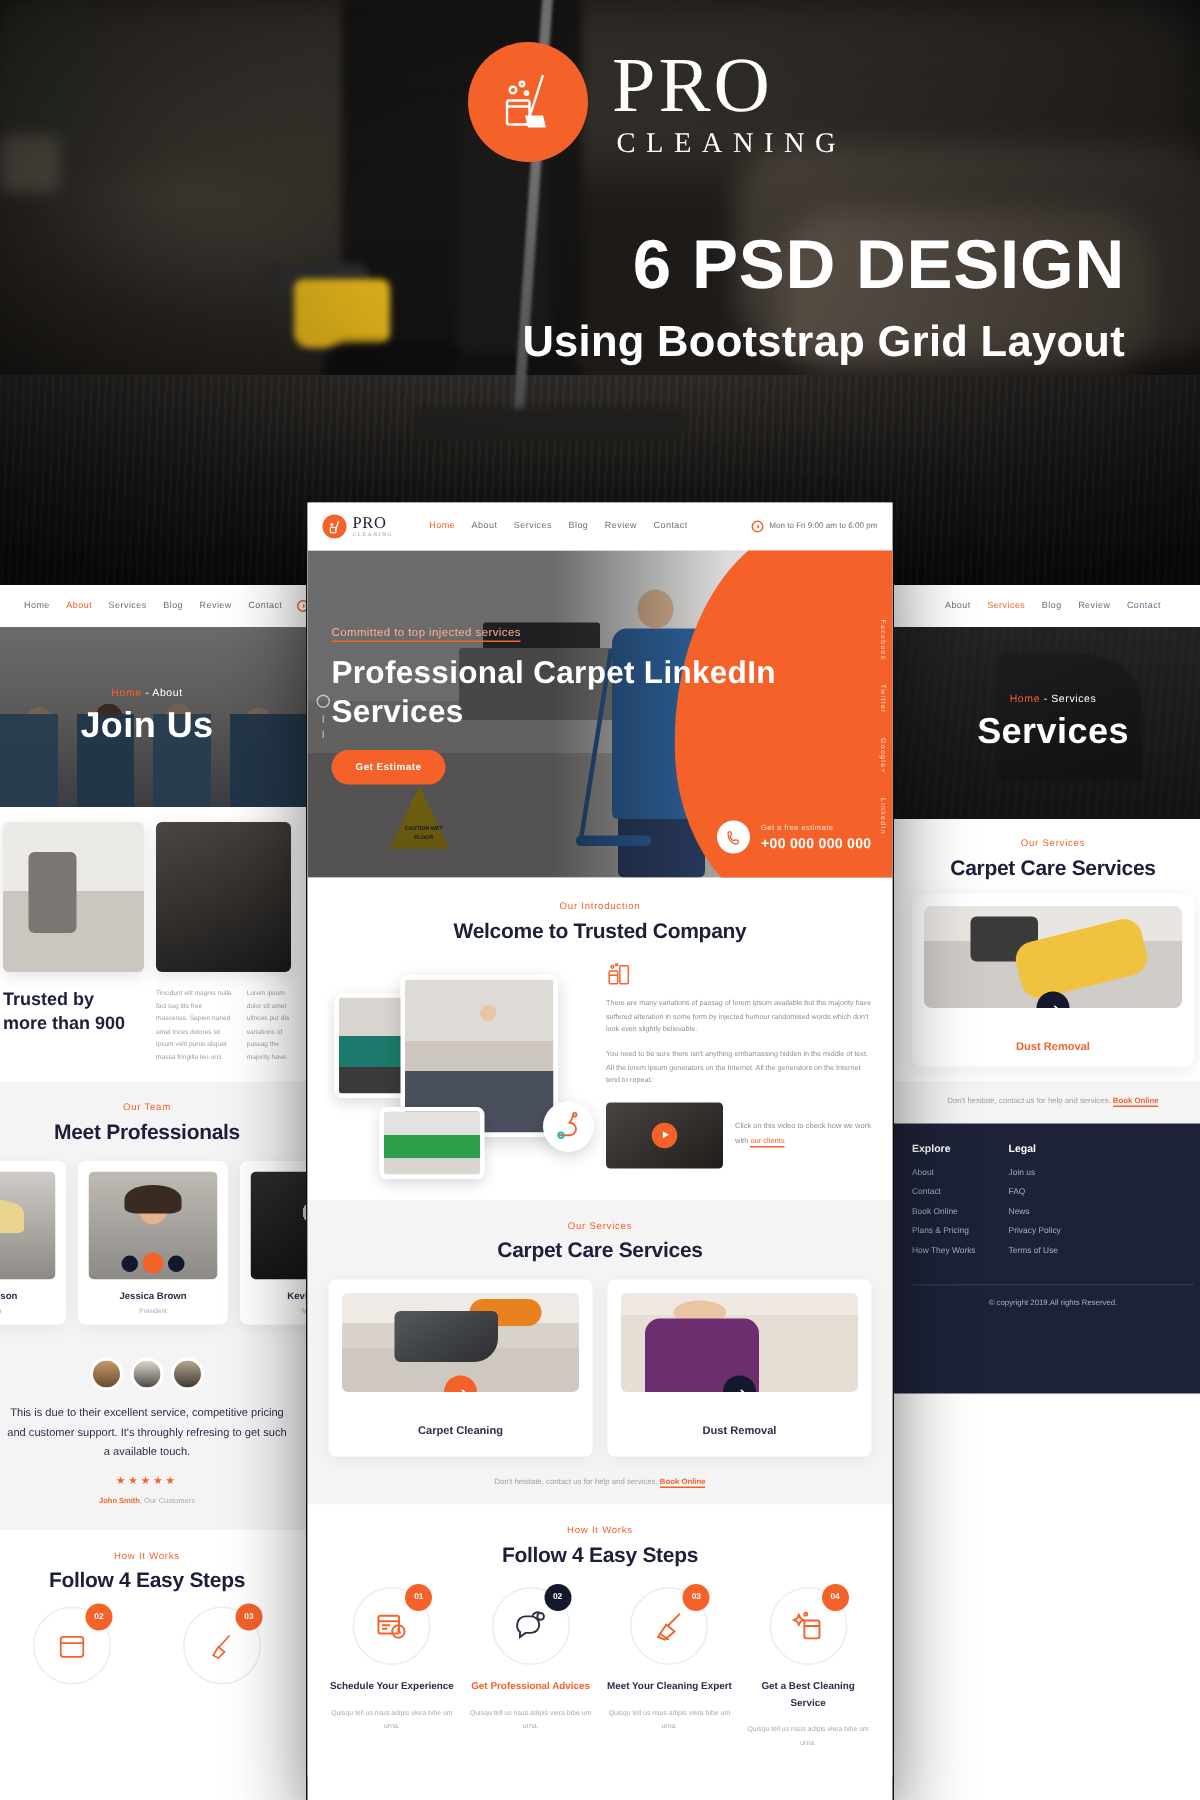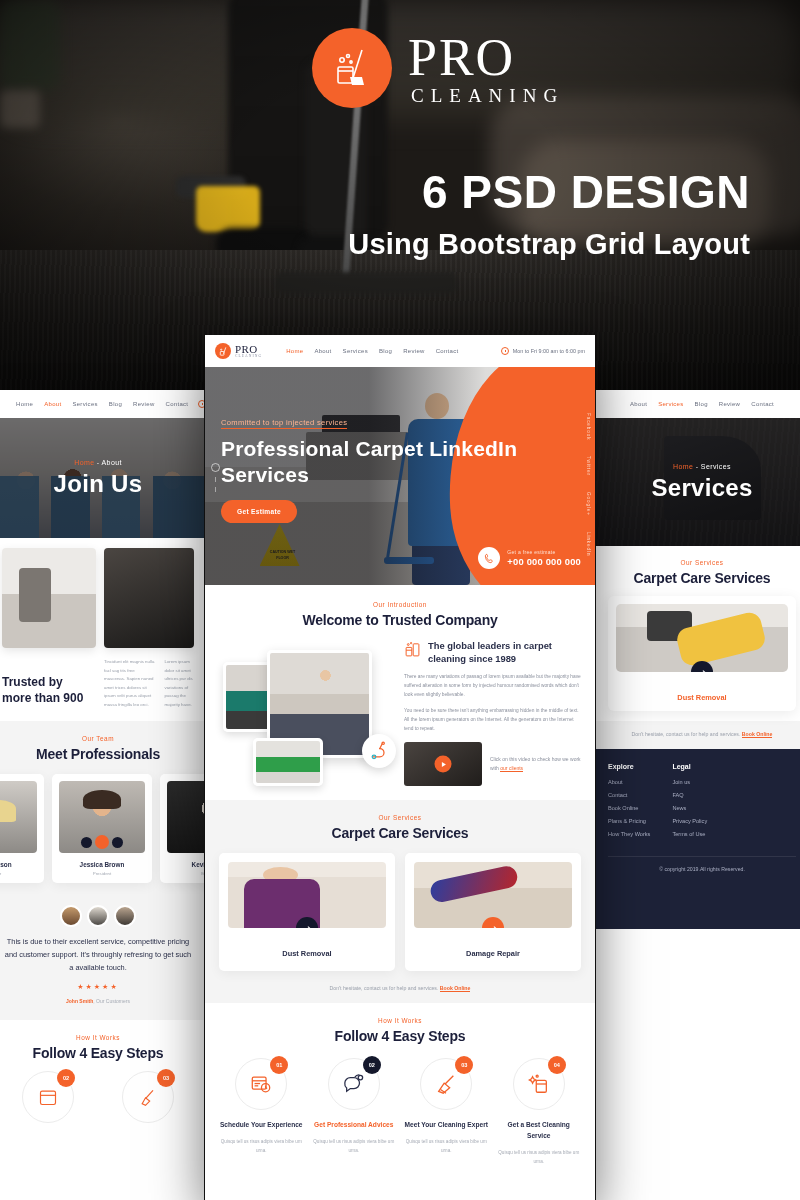--- a/index.html
+++ b/index.html
@@ -82,21 +82,21 @@
   }
   .logo-word { color:#fff; line-height:1; }
   .logo-word .pro {
     font-family:"Liberation Serif", serif; font-size:52px; letter-spacing:2px; font-weight:400;
   }
   .logo-word .cleaning {
     font-family:"Liberation Serif", serif; font-size:19px; letter-spacing:7px; margin-top:2px; padding-left:3px;
   }
 
   
-  #promo-text { position:absolute; right:50px; top:168px; text-align:right; z-index:40; }
+  #promo-text { position:absolute; right:50px; top:152px; text-align:right; z-index:40; }
   #promo-text .h1 {
     color:#fff; font-size:46px; font-weight:bold; letter-spacing:.5px; line-height:1.05;
   }
   #promo-text .h2 {
     color:#fff; font-size:29px; font-weight:bold; margin-top:12px; letter-spacing:.2px;text-align:center;
   }
 
   
   .mock {
     position:absolute; background:#fff; overflow:hidden;
@@ -331,21 +331,21 @@
   .step .st.accent { color:#f4622a; }
   .step .sd { margin-top:7px; font-size:4.6px; color:#a6abb5; line-height:1.9; }
 
   
   #mock-left .lsec1 { padding:10px 10px 12px; background:#fff; }
   #mock-left .lphotos { display:flex; gap:8px; }
   #mock-left .lphotos .lp { height:100px; border-radius:4px; position:relative; overflow:hidden; box-shadow:0 3px 10px rgba(0,0,0,.1); }
   #mock-left .lphotos .lp1 { width:108px; }
   #mock-left .lphotos .lp2 { width:104px; }
   #mock-left .trusted { margin-top:10px; display:flex; gap:10px; }
-  #mock-left .trusted .big { font-size:12px; font-weight:bold; color:#1c1f3a; line-height:1.35; width:92px; flex:none;margin-top:16px; }
+  #mock-left .trusted .big { font-size:12px; font-weight:bold; color:#1c1f3a; line-height:1.35; width:92px; flex:none; }
   #mock-left .trusted p { font-size:4.4px; color:#9aa0ab; line-height:1.95; }
   #mock-left .team { background:#f4f4f4; padding:14px 10px 16px; }
   #mock-left .tcards { display:flex; gap:8px; margin-top:12px; }
   #mock-left .tcard { width:100px; flex:none; background:#fff; border-radius:5px; padding:7px; box-shadow:0 3px 12px rgba(0,0,0,.06); }
   #mock-left .tcard .tim { height:72px; border-radius:4px; position:relative; overflow:hidden; }
   #mock-left .tcard .socs { position:absolute; left:50%; bottom:4px; transform:translateX(-50%); display:flex; gap:3px; align-items:center; }
   #mock-left .tcard .socs i { width:11px; height:11px; border-radius:50%; background:#14182c; display:block; }
   #mock-left .tcard .socs i.mid { width:14px; height:14px; background:#f4622a; }
   #mock-left .tcard .tn { text-align:center; font-size:6.4px; font-weight:bold; color:#2a2f4a; margin-top:8px; }
   #mock-left .tcard .tr { text-align:center; font-size:4.4px; color:#a6abb5; margin-top:3px; }
@@ -731,21 +731,20 @@
         <div class="h">
           <span class="ic">
             <svg width="17" height="17" viewBox="0 0 24 24" fill="none" stroke="#f4622a" stroke-width="1.4">
                 <rect x="3" y="9" width="8" height="12" rx="1"></rect>
                 <rect x="13" y="4" width="8" height="17" rx="1"></rect>
                 <line x1="3" y1="13" x2="11" y2="13"></line>
                 <circle cx="6" cy="5" r="1.3"></circle>
                 <circle cx="10" cy="3" r="1"></circle>
               </svg>
           </span>
-          <span class="t">The global leaders in carpet cleaning since 1989</span>
         </div>
         <p>There are many variations of passag of lorem ipsum available but the majority have suffered alteration in some form by injected humour randomised words which don't look even slightly believable.</p>
         <p>You need to be sure there isn't anything embarrassing hidden in the middle of text. All the lorem ipsum generators on the Internet. All the generators on the Internet tend to repeat.</p>
         <div class="vidrow">
           <div class="vid">
             <span class="play">
               <svg width="8" height="8" viewBox="0 0 10 10" fill="#fff">
                   <polygon points="3,2 8,5 3,8"></polygon>
                 </svg>
             </span>
@@ -758,41 +757,41 @@
       </div>
     </div>
   </div>
 
   <div id="cserv">
     <div class="sec-kicker">Our Services</div>
     <div class="sec-title">Carpet Care Services</div>
     <div class="cards">
       <div class="card">
         <div class="cimg">
+          <div class="ph ph-vac"></div>
+          <span class="cbadge">
+            <svg width="9" height="9" viewBox="0 0 12 12" stroke="#fff" stroke-width="1.4" fill="none">
+                <line x1="2" y1="6" x2="9" y2="6"></line>
+                <polyline points="6.5,3.5 9.5,6 6.5,8.5"></polyline>
+              </svg>
+          </span>
+        </div>
+        <div class="ctitle">Carpet Cleaning</div>
+      </div>
+      <div class="card">
+        <div class="cimg">
           <div class="ph ph-purple"></div>
           <span class="cbadge dark">
             <svg width="9" height="9" viewBox="0 0 12 12" stroke="#fff" stroke-width="1.4" fill="none">
                 <line x1="2" y1="6" x2="9" y2="6"></line>
                 <polyline points="6.5,3.5 9.5,6 6.5,8.5"></polyline>
               </svg>
           </span>
         </div>
         <div class="ctitle">Dust Removal</div>
-      </div>
-      <div class="card">
-        <div class="cimg">
-          <div class="ph ph-tool"></div>
-          <span class="cbadge">
-            <svg width="9" height="9" viewBox="0 0 12 12" stroke="#fff" stroke-width="1.4" fill="none">
-                <line x1="2" y1="6" x2="9" y2="6"></line>
-                <polyline points="6.5,3.5 9.5,6 6.5,8.5"></polyline>
-              </svg>
-          </span>
-        </div>
-        <div class="ctitle">Damage Repair</div>
       </div>
     </div>
     <div class="serv-note">
       <span>Don't hesitate, contact us for help and services.</span>
       <a>Book Online</a>
     </div>
   </div>
 
   <div id="csteps">
     <div class="sec-kicker">How It Works</div>

